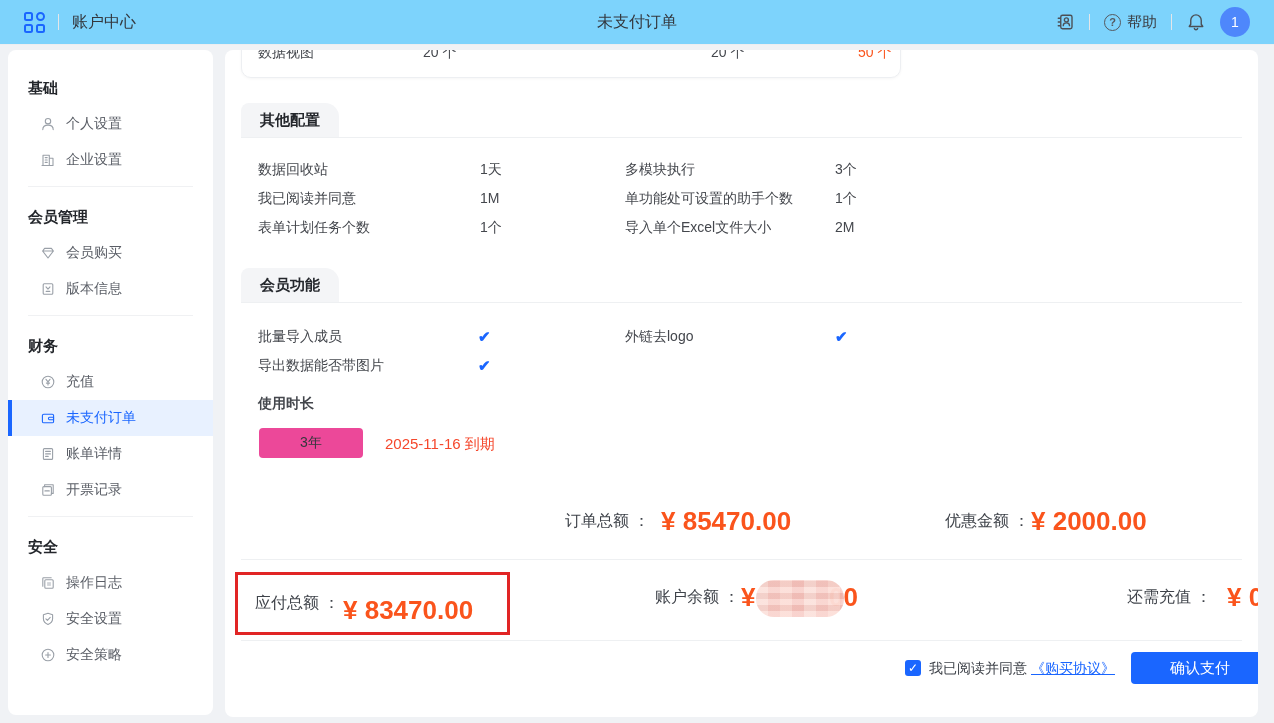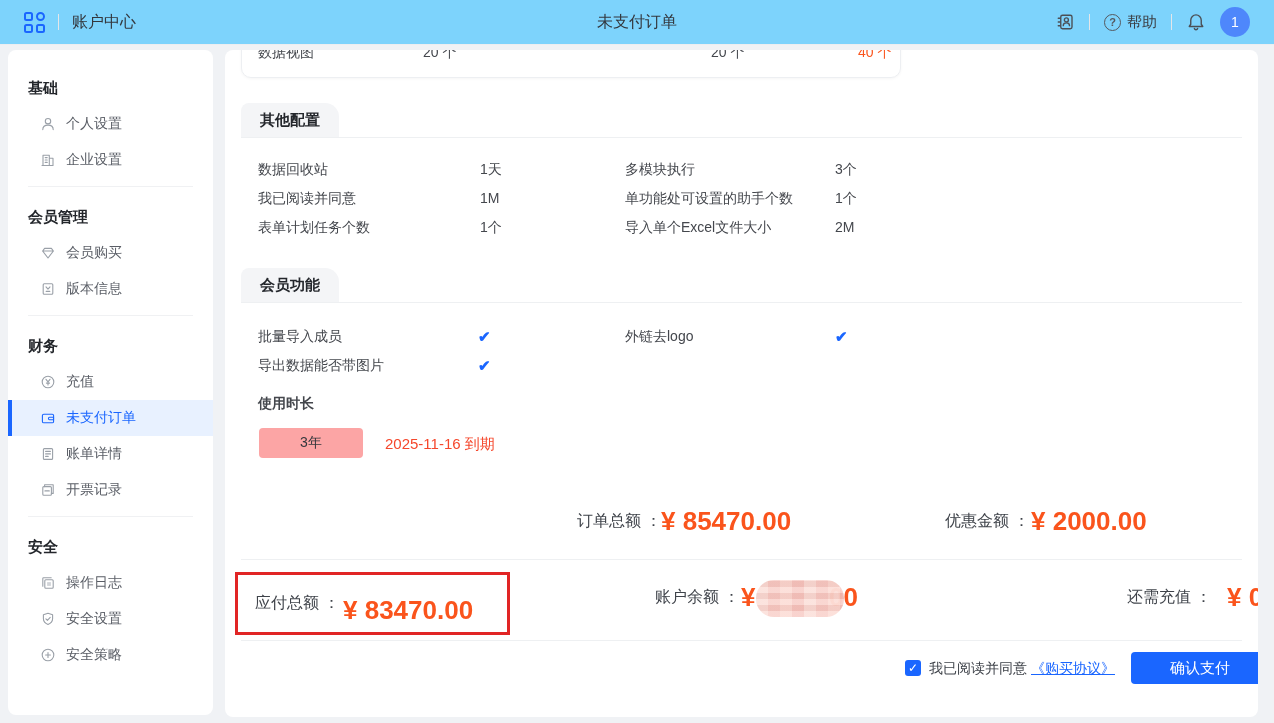--- a/index.html
+++ b/index.html
@@ -75,21 +75,21 @@
   .tab {
     position:absolute; height:34px; line-height:34px; padding:0 19px;
     background:#f4f5f7; border-radius:8px 14px 0 0;
     font-size:15px; font-weight:700; color:#24272c; white-space:nowrap;
   }
   .tabline { position:absolute; left:16px; width:1001px; height:1px; background:#eef0f2; }
   .cfg { position:absolute; font-size:14px; line-height:14px; color:#44474d; white-space:nowrap; }
   .check { position:absolute; font-size:15px; line-height:15px; font-weight:700; color:#1a66ff; }
   .duration-btn {
     position:absolute; left:34px; top:378px; width:104px; height:30px;
-    background:#fca5a5; border-radius:4px; font-size:14px; color:#34373c;
+    background:#ec4899; border-radius:4px; font-size:14px; color:#34373c;
     display:flex; align-items:center; justify-content:center; cursor:pointer;
   }
   .expiry { position:absolute; left:160px; top:386px; font-size:15px; line-height:15px; color:#f5472c; white-space:nowrap; }
   .mlabel { position:absolute; font-size:16px; line-height:16px; color:#3f434a; white-space:nowrap; }
   .mvalue { position:absolute; font-size:26px; line-height:20px; font-weight:700; color:#fa541c; white-space:nowrap; }
   .redbox {
     position:absolute; left:10px; top:522px; width:275px; height:63px;
     border:3px solid #e12525;
   }
   .blur-blob {
@@ -241,21 +241,21 @@
   </div>
 </div>
 
 <div class="main">
 
   <div class="cutcard">
     <div class="cutrow">
       <span class="cr-label">数据视图</span>
       <span class="cr-v1">20 个</span>
       <span class="cr-v2">20 个</span>
-      <span class="cr-v3">40 个</span>
+      <span class="cr-v3">50 个</span>
     </div>
   </div>
 
   <div class="tab" style="left:16px;top:53px;">其他配置</div>
   <div class="tabline" style="top:87px;"></div>
 
   <span class="cfg" style="left:33px;top:112px;">数据回收站</span>
   <span class="cfg" style="left:255px;top:112px;">1天</span>
   <span class="cfg" style="left:400px;top:112px;">多模块执行</span>
   <span class="cfg" style="left:610px;top:112px;">3个</span>
@@ -278,21 +278,21 @@
   <span class="cfg" style="left:400px;top:279px;">外链去logo</span>
   <span class="check" style="left:610px;top:279px;">✔</span>
 
   <span class="cfg" style="left:33px;top:308px;">导出数据能否带图片</span>
   <span class="check" style="left:253px;top:308px;">✔</span>
 
   <span class="cfg" style="left:33px;top:346px;font-weight:bold;">使用时长</span>
   <div class="duration-btn">3年</div>
   <span class="expiry">2025-11-16 到期</span>
 
-  <span class="mlabel" style="left:352px;top:463px;">订单总额 ：</span>
+  <span class="mlabel" style="left:340px;top:463px;">订单总额 ：</span>
   <span class="mvalue" style="left:436px;top:461px;">¥ 85470.00</span>
   <span class="mlabel" style="left:720px;top:463px;">优惠金额 ：</span>
   <span class="mvalue" style="left:806px;top:461px;">¥ 2000.00</span>
 
   <div class="tabline" style="top:509px;"></div>
 
   <div class="redbox"></div>
   <span class="mlabel" style="left:30px;top:545px;">应付总额 ：</span>
   <span class="mvalue" style="left:118px;top:543px;margin-top:7px;">¥ 83470.00</span>
 

